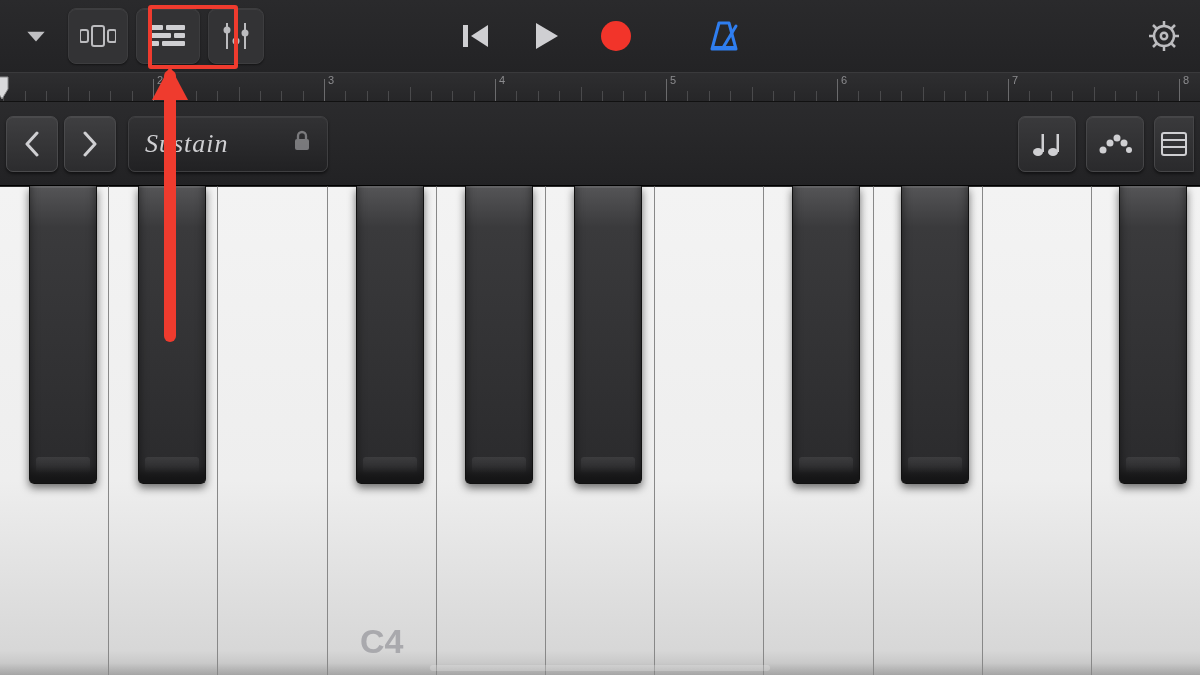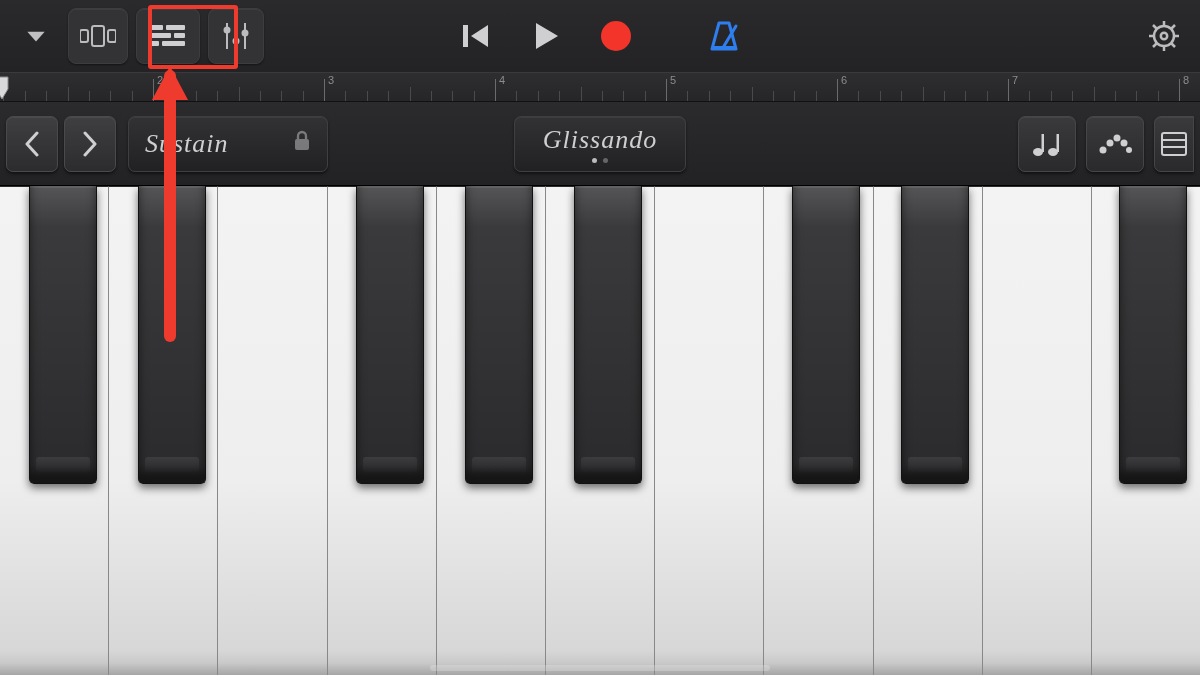--- a/index.html
+++ b/index.html
@@ -331,27 +331,20 @@
   <div class="wide-btn sustain-btn">
     <span>Sustain</span>
     <span class="lock">
       <svg width="18" height="22" viewBox="0 0 18 22">
           <rect x="2" y="9" width="14" height="11" rx="2" fill="#9c9c9f"></rect>
           <path d="M5 9 V6 a4 4 0 0 1 8 0 V9" fill="none" stroke="#9c9c9f" stroke-width="2.3"></path>
         </svg>
     </span>
   </div>
 
-  <div class="wide-btn glissando-btn">
-    <span>Glissando</span>
-    <div class="dots">
-      <span class="active"></span>
-        <span></span>
-    </div>
-  </div>
 
   <div class="right-controls">
     <div class="icon-btn">
       <svg width="32" height="28" viewBox="0 0 32 28">
         <ellipse cx="7" cy="22" rx="5" ry="4" fill="#cfcfd2"></ellipse>
         <rect x="10.5" y="4" width="2.5" height="18" fill="#cfcfd2"></rect>
         <ellipse cx="22" cy="22" rx="5" ry="4" fill="#cfcfd2"></ellipse>
         <rect x="25.5" y="4" width="2.5" height="18" fill="#cfcfd2"></rect>
       </svg>
     </div>
@@ -391,20 +384,21 @@
   <div class="black-keys" id="black-keys">
       <div class="black-key" style="left: 29.12px;"></div>
       <div class="black-key" style="left: 138.2px;"></div>
       <div class="black-key" style="left: 356px;"></div>
       <div class="black-key" style="left: 465.2px;"></div>
       <div class="black-key" style="left: 574.4px;"></div>
       <div class="black-key" style="left: 792.2px;"></div>
       <div class="black-key" style="left: 901.4px;"></div>
       <div class="black-key" style="left: 1119.2px;"></div>
     </div>
+  <div class="key-label" id="octave-label" style="left: 327.273px; width: 109.091px;">C4</div>
   <div class="scroll-indicator"></div>
 </div>
 
 <div class="highlight-box" style="left:148px; top:5px; width:90px; height:64px;"></div>
 <svg class="annot-arrow" style="left:150px; top:66px;" width="60" height="300">
   <line x1="20" y1="10" x2="20" y2="270" stroke="#ef3b2e" stroke-width="12" stroke-linecap="round"></line>
   <path d="M20 0 L2 34 L38 34 Z" fill="#ef3b2e"></path>
 </svg>
 
 </body></html>

